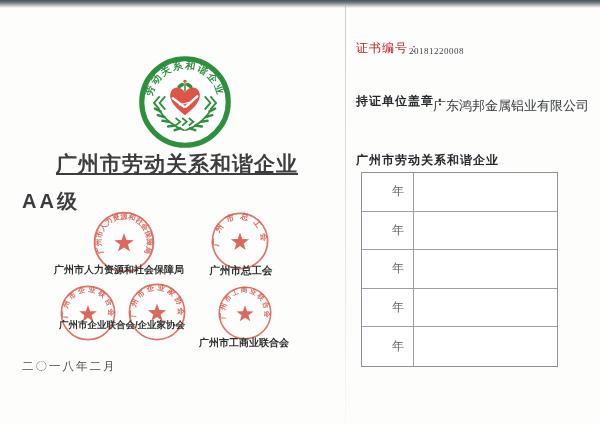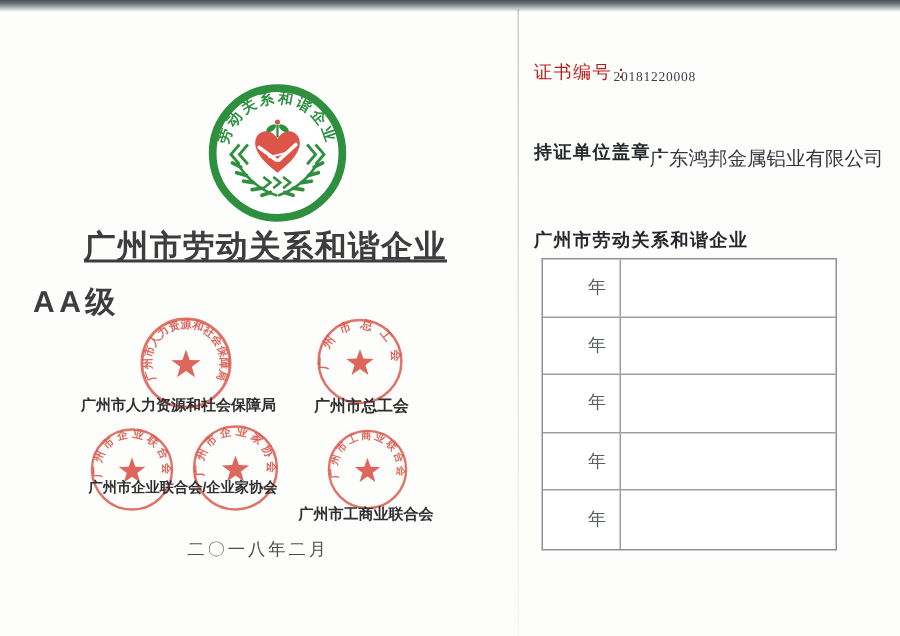--- a/index.html
+++ b/index.html
@@ -24,21 +24,21 @@
   .seal-text{fill:#d6493c;font-weight:600;opacity:.92;}
   .st-13{font-size:11.5px;}
   .st-6{font-size:13px;letter-spacing:9px;}
   .st-8{font-size:12.5px;letter-spacing:4px;}
   .st-9{font-size:12px;letter-spacing:3px;}
   .seal-lbl{position:absolute;font-weight:700;color:#2f2f31;text-align:center;}
   .lbl1{left:50px;top:263px;width:138px;font-size:10px;}
   .lbl2{left:205px;top:264px;width:72px;font-size:10.5px;}
   .lbl3{left:50px;top:319px;width:144px;font-size:9.5px;}
   .lbl4{left:196px;top:336px;width:96px;font-size:10px;}
-  .date{left:22px;top:359px;width:300px;text-align:center;font-size:11.5px;
+  .date{left:22px;top:359px;width:300px;font-size:11.5px;
     color:#4b4b4d;letter-spacing:2px;}
   
   .cert-label{left:356px;top:40px;font-size:12px;font-weight:400;color:#b91c1c;letter-spacing:1px;text-align:center;}
   .cert-value{left:409px;top:46px;font-size:9px;color:#3a3f45;letter-spacing:.5px;
     font-family:"Liberation Serif","DejaVu Serif",serif;}
   .holder-label{left:356px;top:93px;font-size:12px;font-weight:700;color:#26292c;letter-spacing:1px;text-align:center;}
   .holder-value{left:433px;top:97px;font-size:13px;color:#34383c;
     font-family:"Liberation Serif","DejaVu Serif",serif;}
   .validity{left:356px;top:152px;font-size:12px;font-weight:700;color:#26292c;letter-spacing:1px;}
   .vtable{position:absolute;left:361px;top:172px;width:197px;height:195px;

